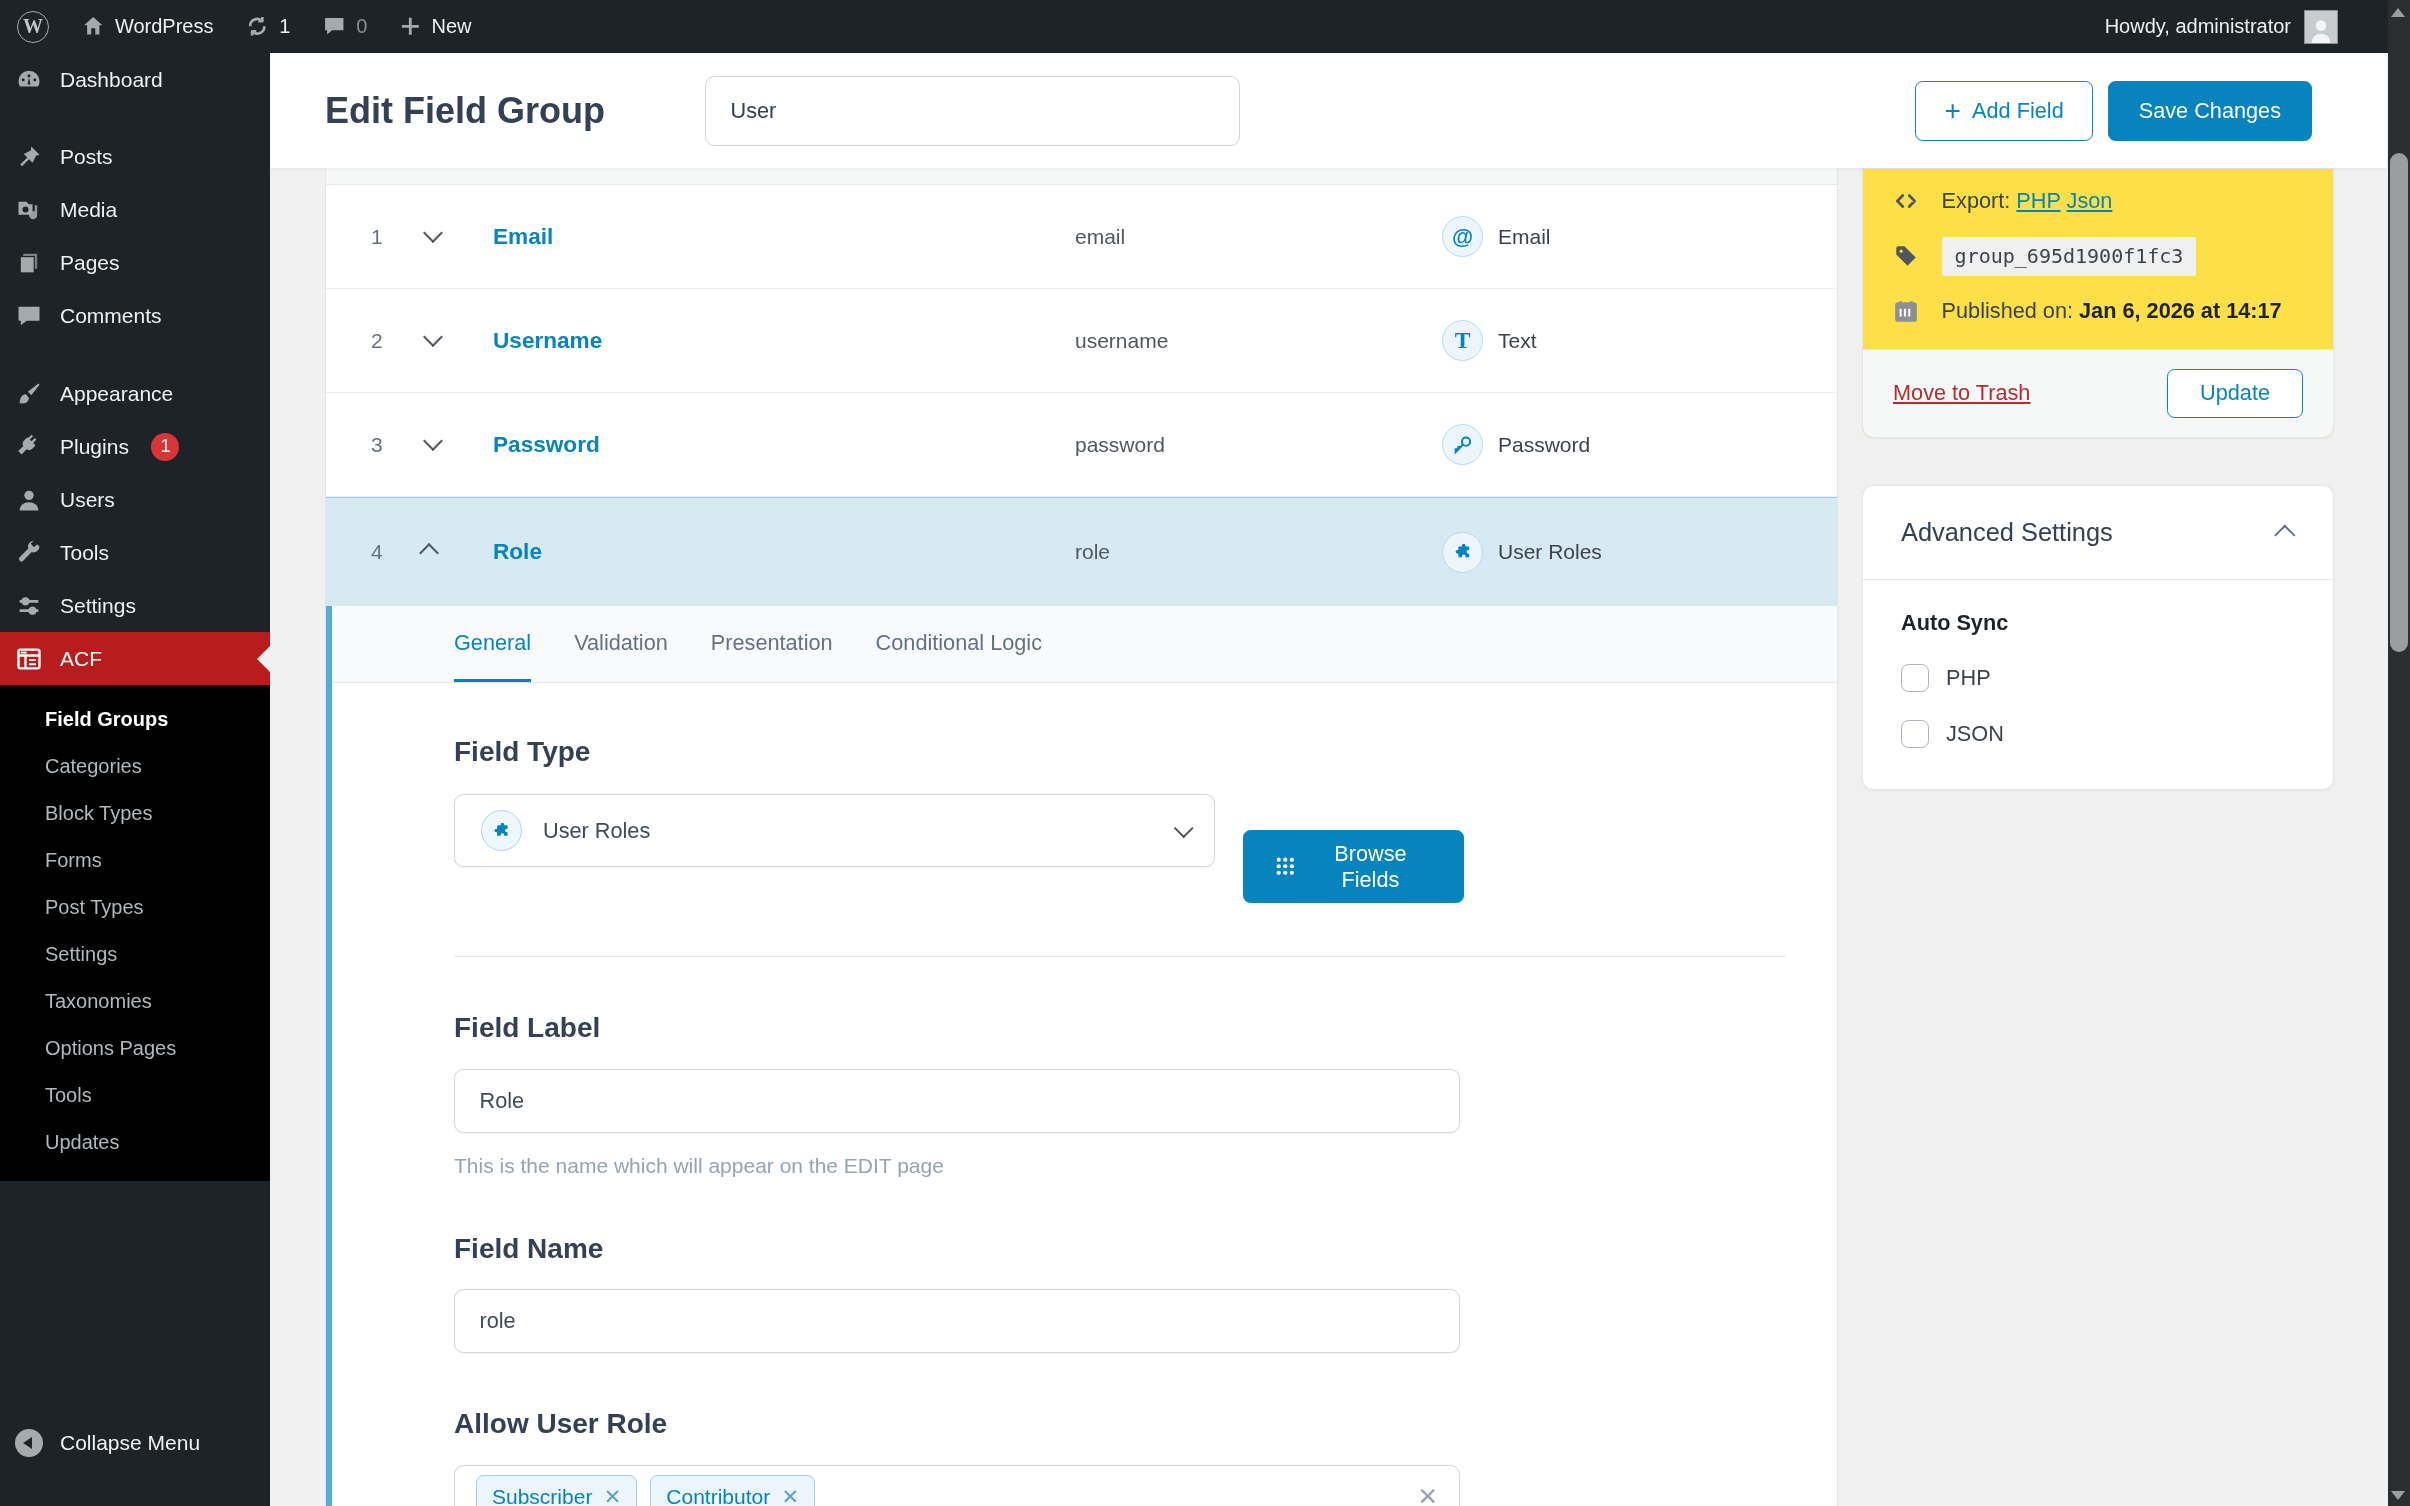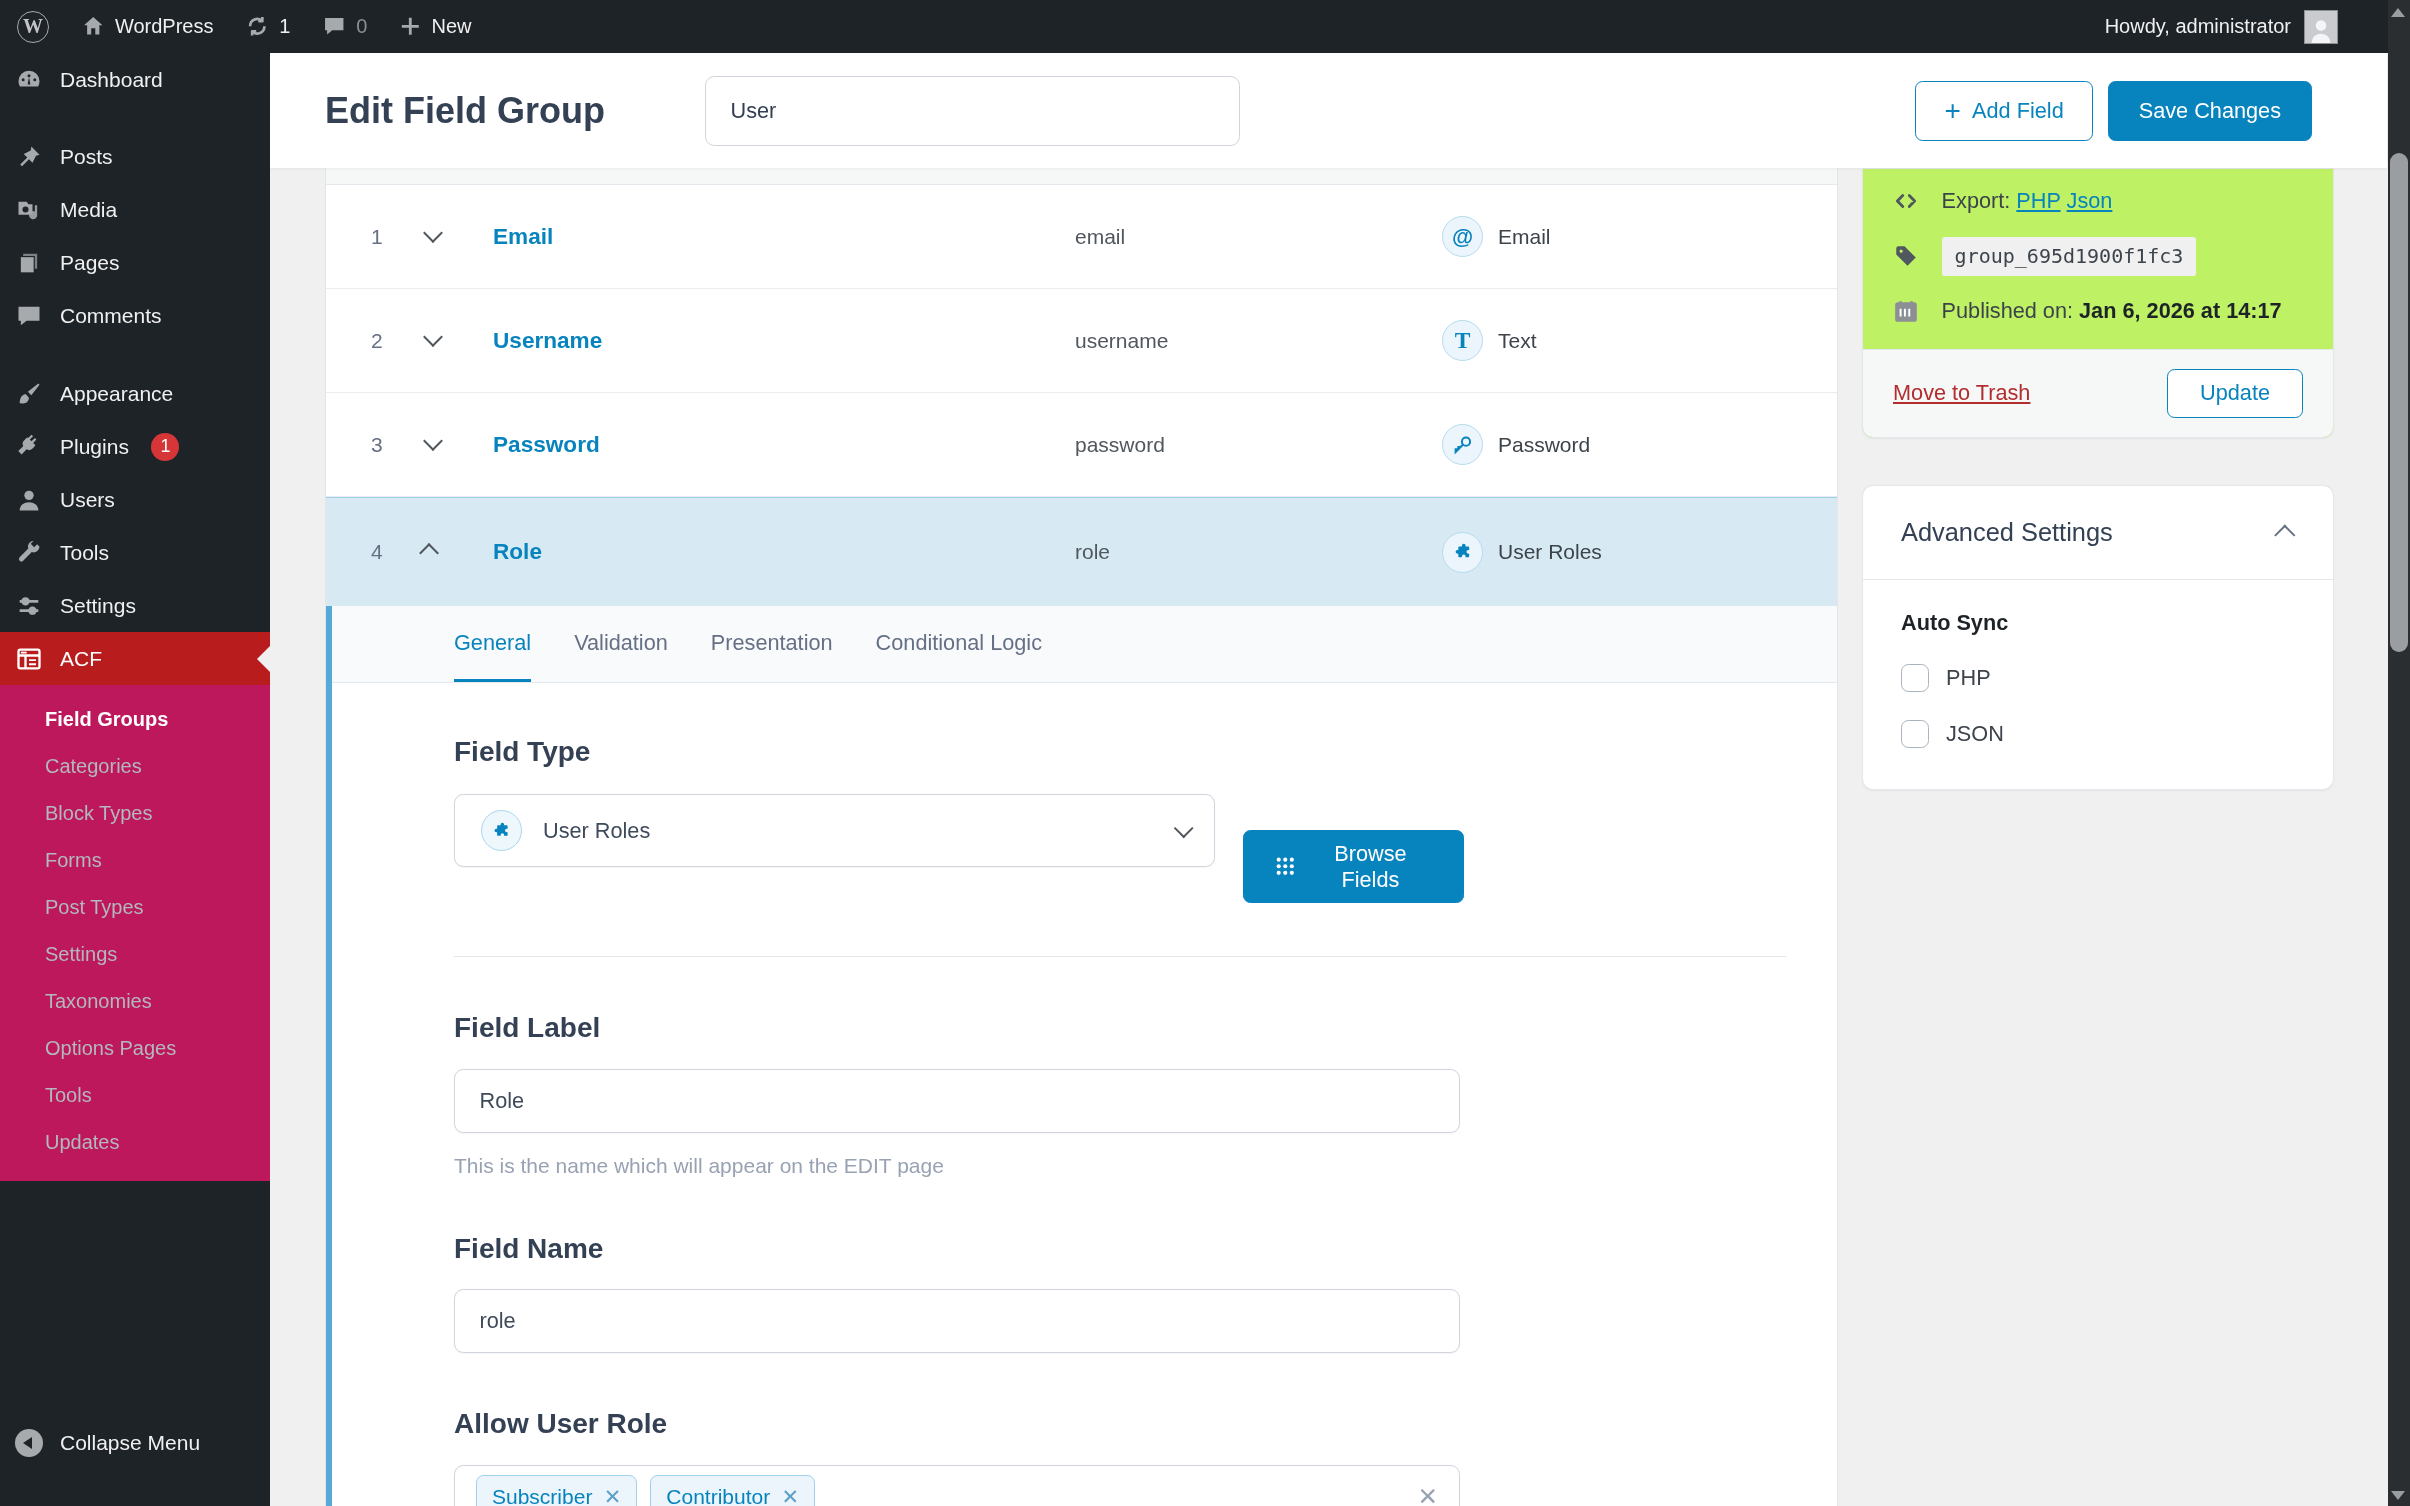--- a/index.html
+++ b/index.html
@@ -18,21 +18,21 @@
   .avatar { width:34px; height:34px; background:#c9cbce; border:0.9px solid #8c8f94; display:flex; align-items:flex-end; justify-content:center; overflow:hidden; }
 
   
   .sidebar { position:absolute; left:0; top:53px; width:270px; height:1454px; background:#1d2327; z-index:40; display:flex; flex-direction:column; }
   .menu-item { height:53px; display:flex; align-items:center; gap:17px; padding-left:15px; color:#f0f0f1; font-size:21px; cursor:pointer; position:relative; }
   .menu-item svg { flex:0 0 28px; }
   .menu-sep { height:24.5px; }
   .menu-item.active-parent { background:#b91c1c; color:#fff; }
   .menu-item.active-parent .arrow-notch { position:absolute; right:0; top:50%; transform:translateY(-50%); width:0; height:0; border-top:13px solid transparent; border-bottom:13px solid transparent; border-right:13px solid #f0f0f1; }
   .badge { background:#d63638; color:#fff; border-radius:50%; min-width:28px; height:28px; display:inline-flex; align-items:center; justify-content:center; font-size:18px; margin-left:5.6px; }
-  .submenu { background:#be185d; padding:11.3px 0 15px 0; }
+  .submenu { background:#000000; padding:11.3px 0 15px 0; }
   .submenu-item { height:47px; display:flex; align-items:center; padding-left:45px; font-size:20px; color:#b2b8bd; cursor:pointer; }
   .submenu-item.current { color:#fff; font-weight:700; }
   .collapse-row { margin-top:auto; margin-bottom:38px; }
   .collapse-icon { width:28px; height:28px; border-radius:50%; background:#a7aaad; display:flex; align-items:center; justify-content:center; }
   .collapse-icon span { width:0; height:0; border-top:6.6px solid transparent; border-bottom:6.6px solid transparent; border-right:9.4px solid #1d2327; margin-right:2.8px; }
 
   
   .page-header { position:absolute; left:270px; top:53px; width:2117px; height:115px; background:#fff; z-index:30; display:flex; align-items:center; box-shadow:0 1.9px 2.8px rgba(0,0,0,.05); }
   .page-title { font-size:36px; font-weight:600; color:#344054; margin-left:55px; }
   .title-input { margin-left:100px; width:535px; height:70px; border:0.9px solid #d0d5dd; border-radius:9.4px; font-size:21.7px; color:#344054; padding:0 24.5px; font-family:"Liberation Sans", sans-serif; outline:none; }
@@ -79,21 +79,21 @@
   .text-input { width:1006px; height:64px; border:0.9px solid #d0d5dd; border-radius:9.4px; font-size:21.7px; color:#3f4b5b; padding:0 24.5px; margin-top:24.5px; display:block; font-family:"Liberation Sans", sans-serif; outline:none; box-shadow:0 0.9px 1.9px rgba(16,24,40,.04); }
   .help { font-size:21px; color:#98a2b3; margin-top:21px; }
 
   .tags-box { width:1006px; height:64px; border:0.9px solid #d0d5dd; border-radius:9.4px; margin-top:24.5px; display:flex; align-items:center; padding:0 21px; gap:13px; background:#fff; box-shadow:0 0.9px 1.9px rgba(16,24,40,.04); }
   .tag { display:inline-flex; align-items:center; gap:11.3px; background:#ebf5fb; border:0.9px solid #9ecfeb; border-radius:7.5px; color:#0783be; font-size:21px; padding:8.5px 15px; }
   .tag .x { color:#5e9fc6; font-size:21px; cursor:pointer; }
   .tags-clear { margin-left:auto; color:#98a2b3; font-size:24.5px; cursor:pointer; }
 
   
   .rpanel { position:absolute; left:1592px; top:0; width:472px; }
-  .pcard { background:#bef264; border:0.9px solid #e4e7ec; border-radius:0 0 11.3px 11.3px; overflow:hidden; box-shadow:0 0.9px 1.9px rgba(16,24,40,.05); }
+  .pcard { background:#fde047; border:0.9px solid #e4e7ec; border-radius:0 0 11.3px 11.3px; overflow:hidden; box-shadow:0 0.9px 1.9px rgba(16,24,40,.05); }
   .meta-row { display:flex; align-items:center; gap:22.6px; padding:0 30px; margin-top:22.6px; }
   .meta-row:first-child { margin-top:19px; }
   .meta-text { font-size:21.7px; color:#3c434a; }
   .meta-text a { color:#0783be; text-decoration:underline; cursor:pointer; }
   .code-chip { font-family:"DejaVu Sans Mono", monospace; font-size:20px; color:#3c434a; background:#f0f0f1; padding:7.5px 13px; border-radius:2.8px; }
   .pub-bold { font-weight:700; color:#1d2327; }
   .pcard-footer { margin-top:24.5px; background:#f6f7f7; border-top:0.9px solid #e4e7ec; display:flex; align-items:center; padding:19px 30px; }
   .trash-link { color:#b32d2e; font-size:21.7px; text-decoration:underline; cursor:pointer; }
   .update-btn { margin-left:auto; height:49px; padding:0 32px; font-size:21.7px; border-radius:7.5px; }
 

